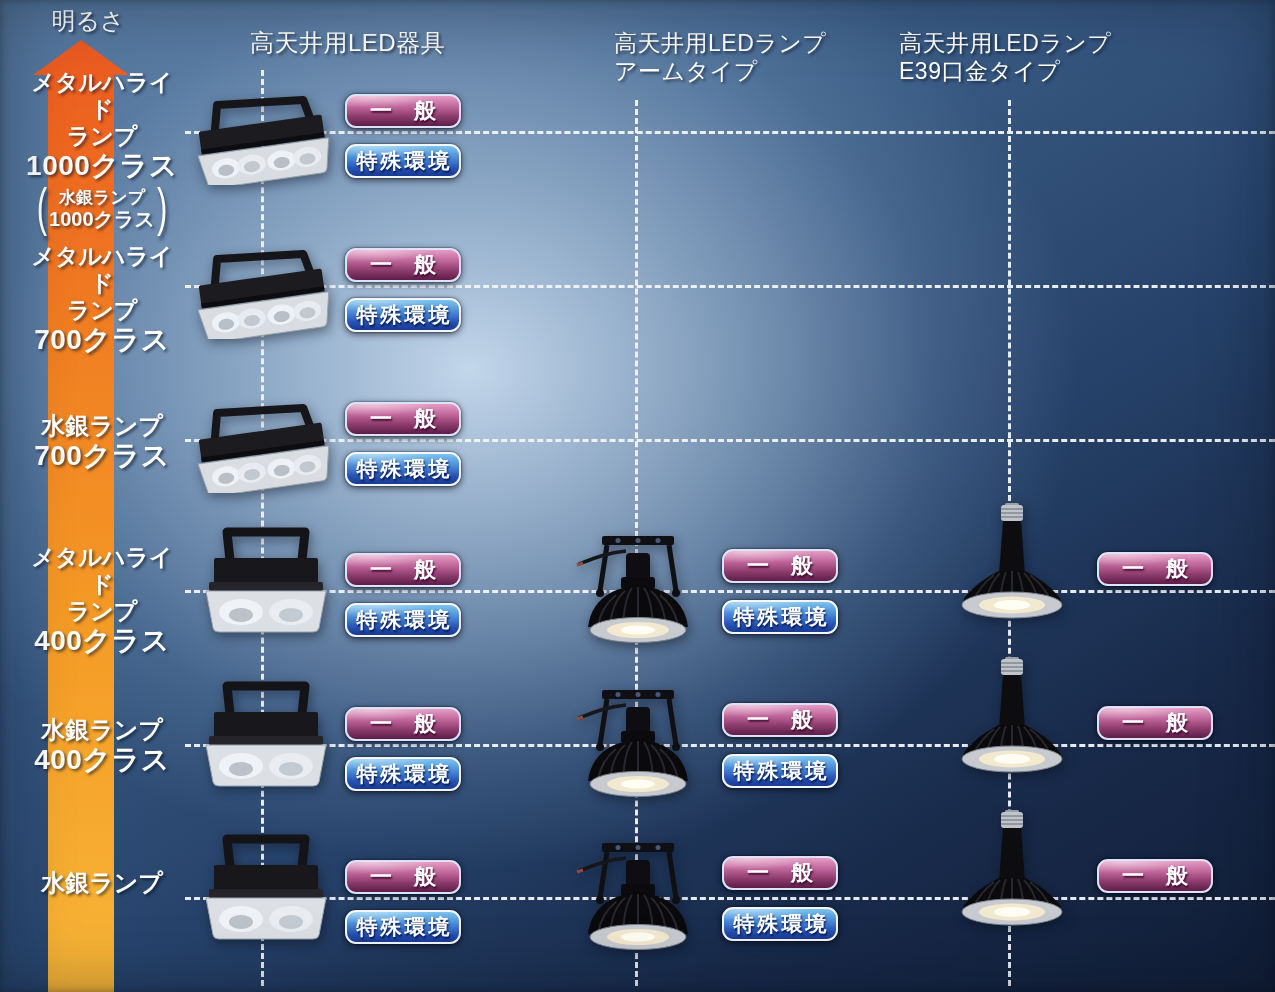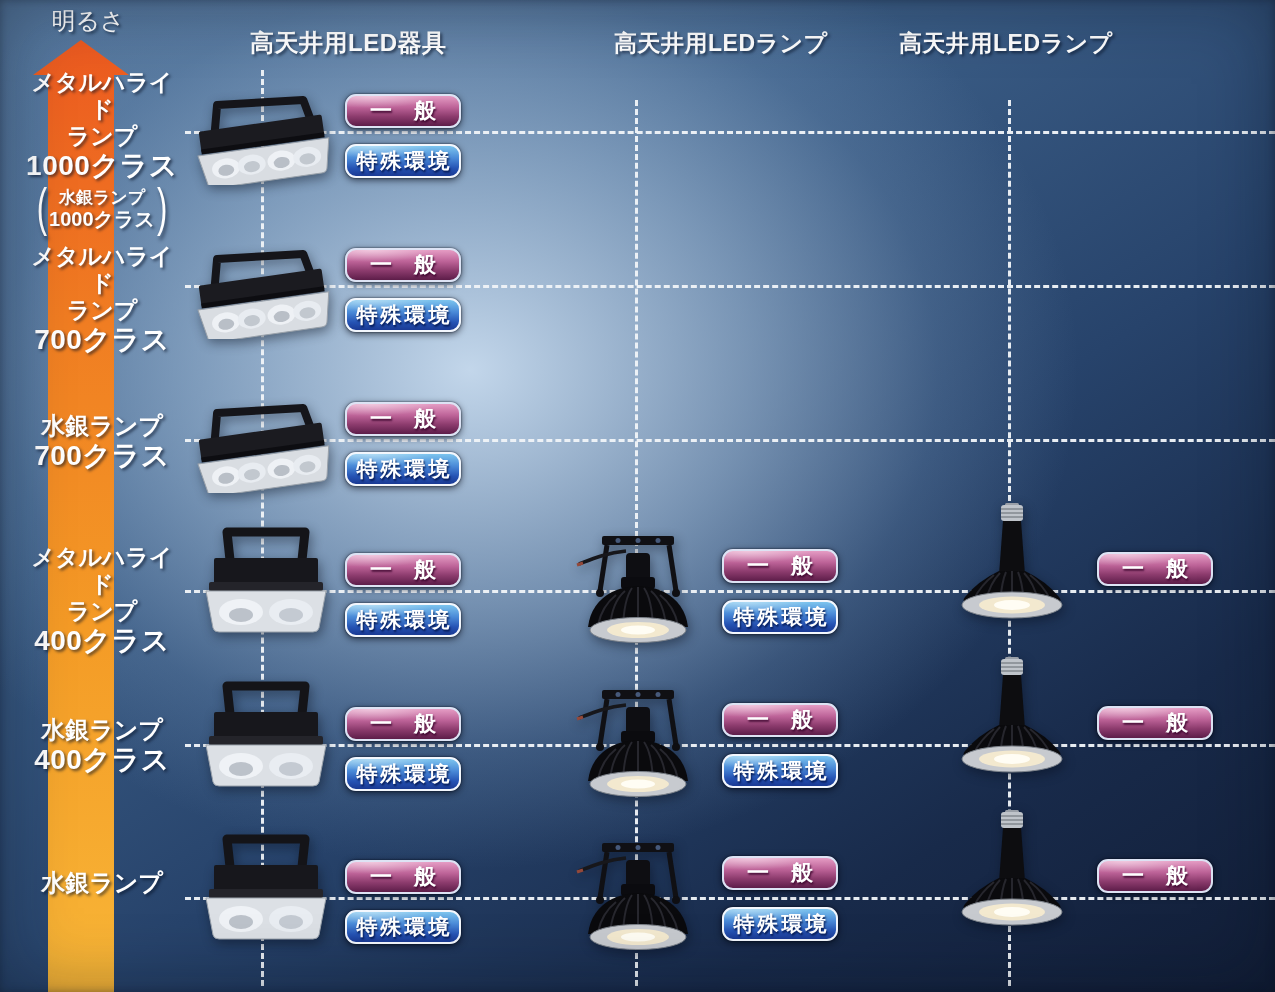--- a/index.html
+++ b/index.html
@@ -24,21 +24,21 @@
   }
   .arrow-label{
     position:absolute;left:40px;top:5px;width:96px;z-index:3;text-align:center;
     font-size:24px;font-weight:normal;color:#fff;
     text-shadow:2px 2px 3px rgba(5,15,35,.65);
   }
   
   .hline{position:absolute;left:185px;width:1090px;height:0;border-top:3px dashed #f0f4f8;opacity:.96;z-index:2;}
   .vline{position:absolute;width:0;border-left:3px dashed #f0f4f8;opacity:.96;z-index:2;}
   
-  .col-header{position:absolute;z-index:3;color:#fff;font-weight:bold;font-size:23px;line-height:28px;
+  .col-header{position:absolute;z-index:3;color:#fff;font-weight:normal;font-size:23px;line-height:28px;
     text-shadow:2px 2px 3px rgba(5,15,35,.6);letter-spacing:.5px;white-space:nowrap;}
   .col-header.one{font-size:24px;}
   
   .row-label{position:absolute;left:20px;width:164px;z-index:3;text-align:center;color:#fff;font-weight:bold;
     text-shadow:2px 2px 3px rgba(5,15,35,.6);}
   .ll-md{font-size:23px;line-height:27px;}
   .ll-md2{font-size:24px;line-height:28px;}
   .ll-lg{font-size:28px;line-height:32px;letter-spacing:.5px;}
   .ll-note{margin-top:3px;display:flex;align-items:center;justify-content:center;gap:2px;}
   .paren{font-size:31px;font-weight:normal;display:inline-block;transform:scaleY(1.65);line-height:48px;}
@@ -167,23 +167,25 @@
 
   <div class="vline" style="left:261px;top:70px;height:916px"></div>
   <div class="vline" style="left:635px;top:100px;height:886px"></div>
   <div class="vline" style="left:1008px;top:100px;height:886px"></div>
 
   <div class="col-header one" style="left:250px;top:29px">
     <div>高天井用LED器具</div>
   </div>
   <div class="col-header" style="left:614px;top:29px">
     <div>高天井用LEDランプ</div>
+    <div>アームタイプ</div>
   </div>
   <div class="col-header" style="left:899px;top:29px">
     <div>高天井用LEDランプ</div>
+    <div>E39口金タイプ</div>
   </div>
 
   <div class="row-label" style="top:69px">
     <div class="ll-md">メタルハライド</div>
     <div class="ll-md">ランプ</div>
     <div class="ll-lg">1000クラス</div>
     <div class="ll-note">
       <span class="paren">(</span>
       <span class="note-stack">
         <span class="note-line1">水銀ランプ</span>

